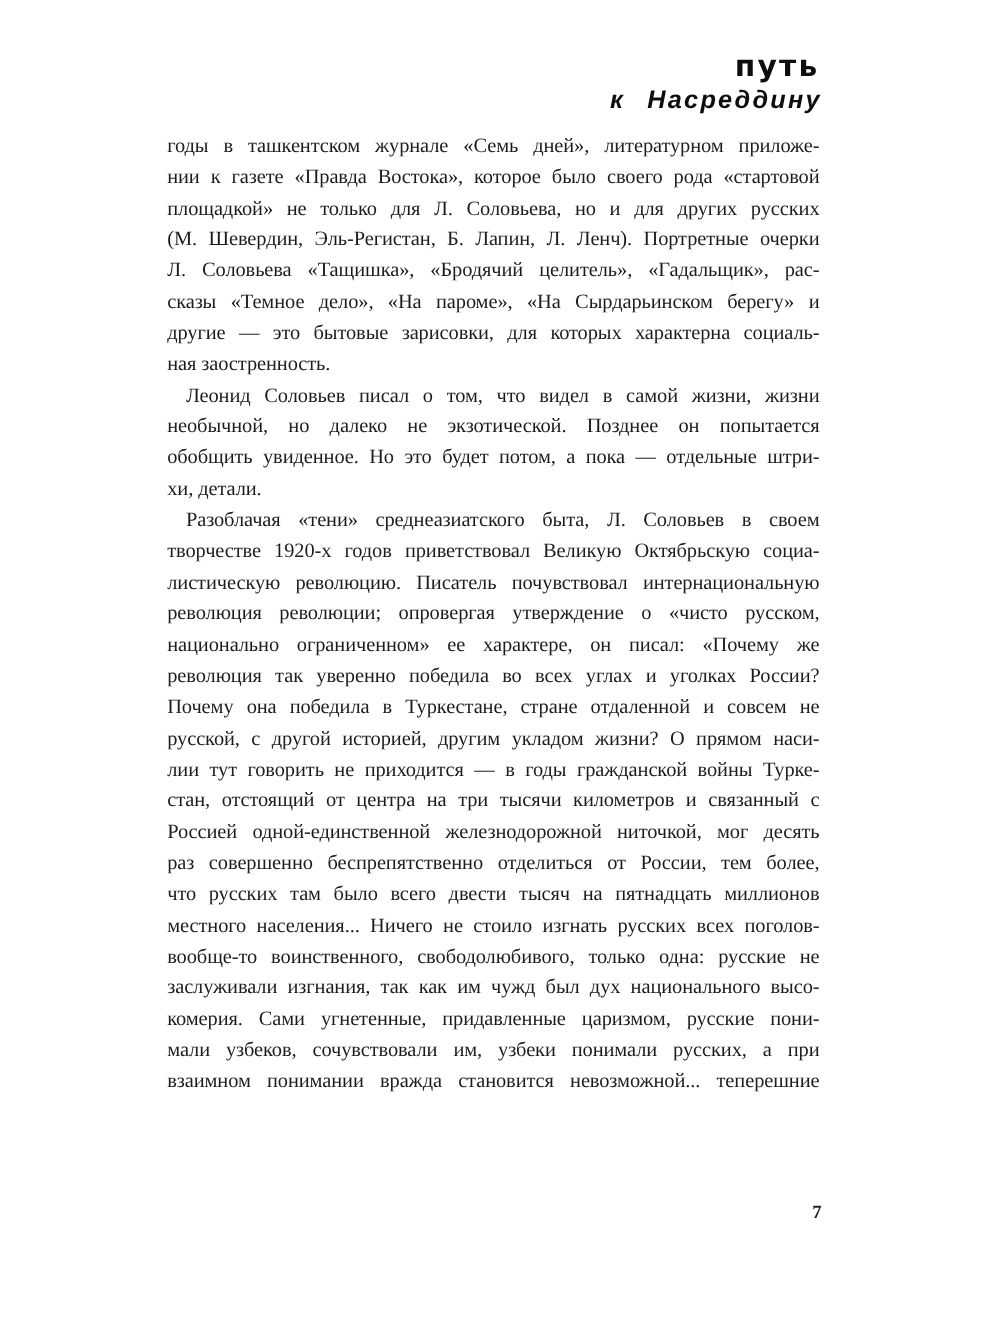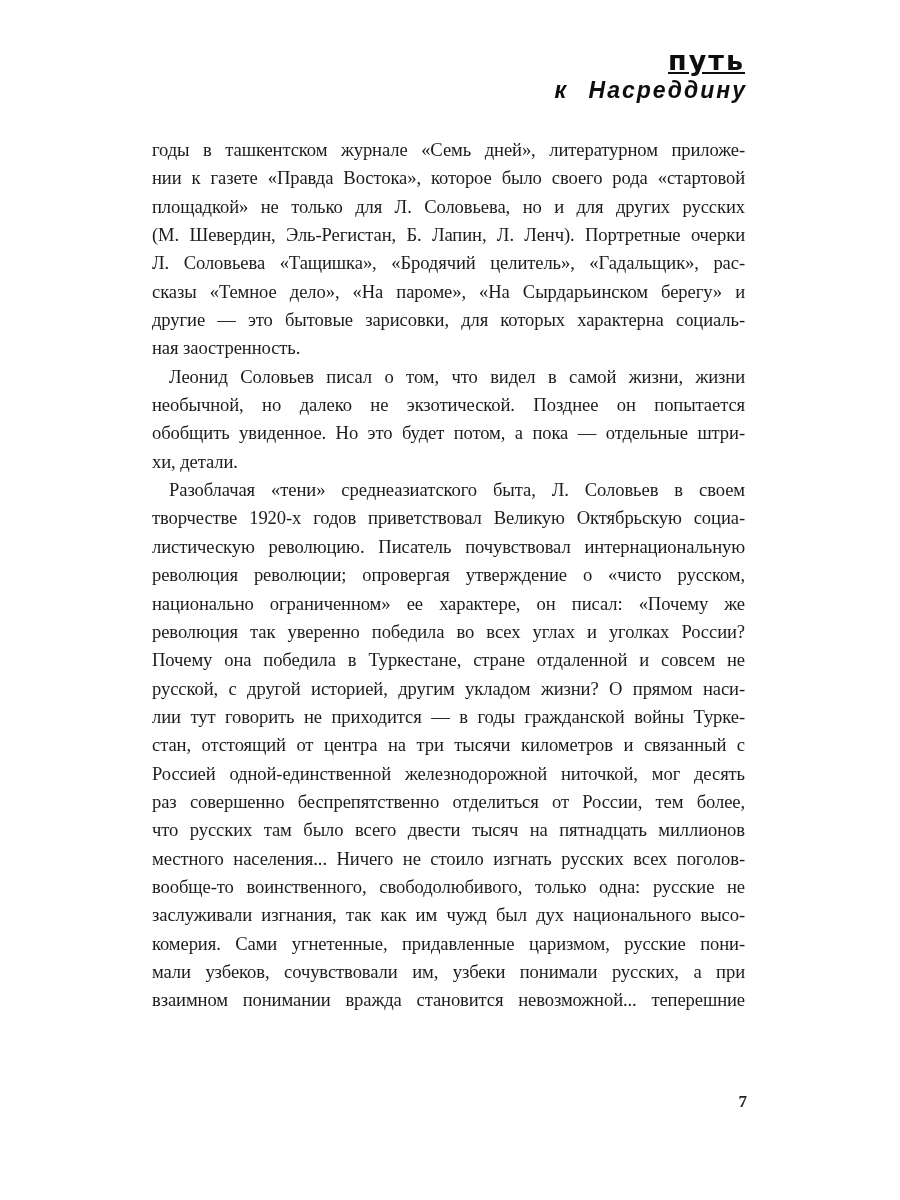--- a/index.html
+++ b/index.html
@@ -22,36 +22,35 @@
     text-align: right;
     color: #0e0e0e;
     line-height: 1.1;
   }
   #series-title-line1 {
     font-family: "DejaVu Sans", sans-serif;
     font-weight: bold;
     font-size: 27px;
     letter-spacing: 2px;
     margin-right: 2px;
-    text-decoration: underline;
   }
   #series-title-line2 {
     font-family: Liberation Sans, sans-serif;
     font-style: italic;
     font-weight: bold;
     font-size: 23px;
     letter-spacing: 2px;
     word-spacing: 12px;
     margin-top: 2px;
   }
   
   #body-text {
     position: absolute;
     left: 152px;
-    top: 136px;
+    top: 119px;
     width: 593px;
     font-size: 18.6px;
     line-height: 28.35px;
     color: #1c1c1c;
     letter-spacing: -0.1px;
   }
   #body-text .line {
     height: 28.35px;
     white-space: nowrap;
     text-align: justify;

